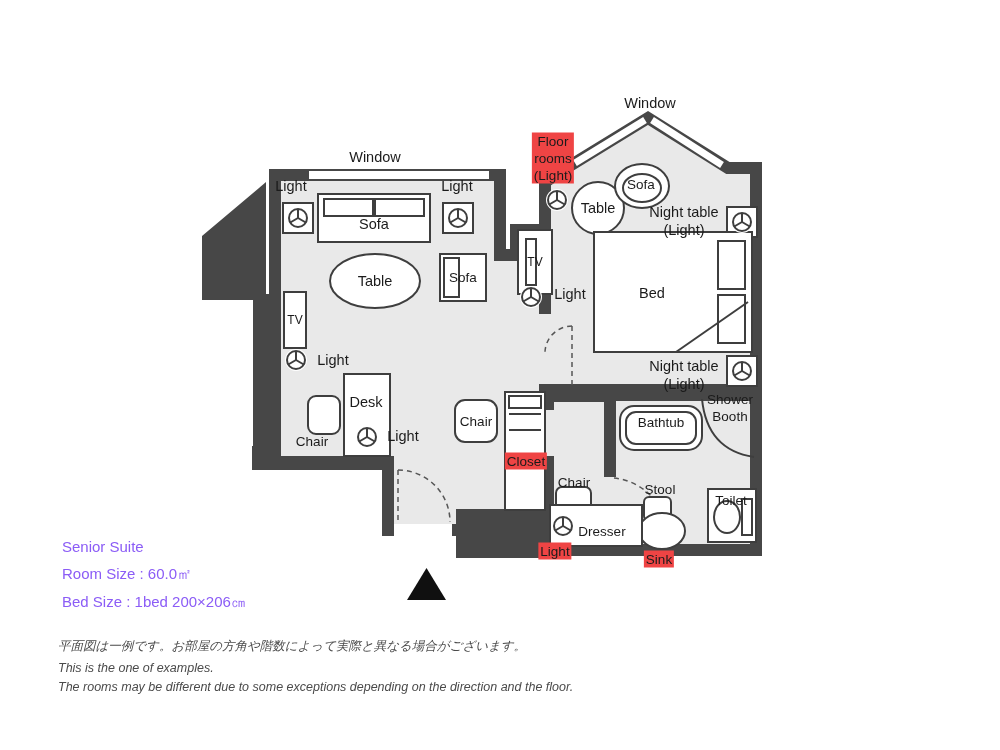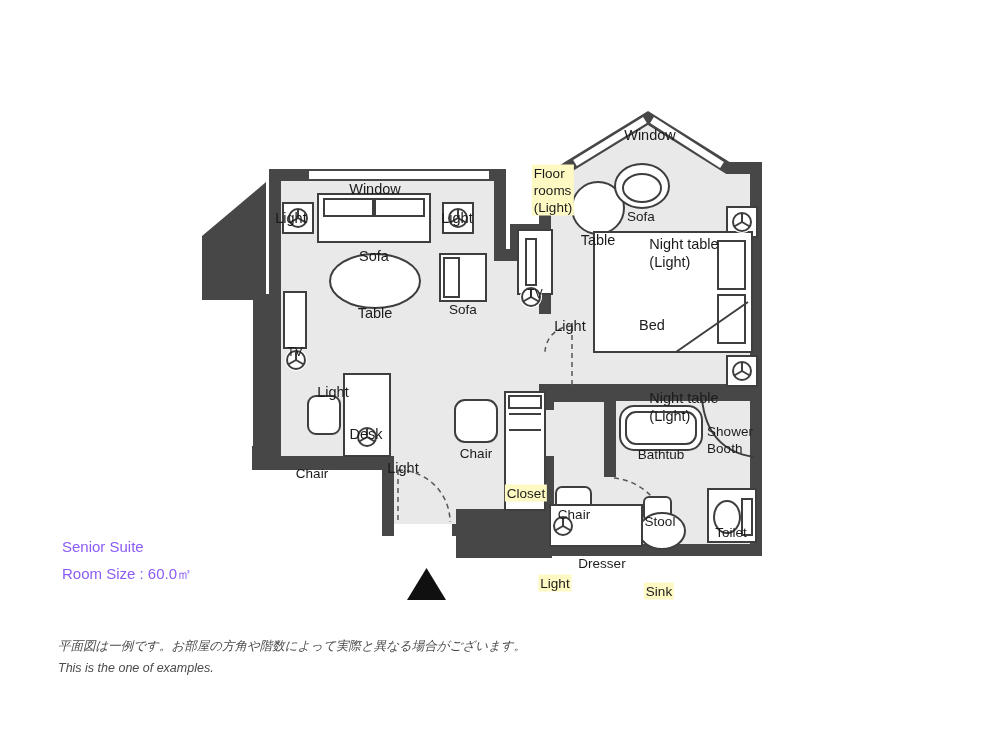--- a/index.html
+++ b/index.html
@@ -1,23 +1,23 @@
 <!DOCTYPE html>
 <html><head>
 <meta charset="utf-8">
 <style>
   html,body{margin:0;padding:0;background:#ffffff;}
   #stage{position:relative;width:1000px;height:750px;background:#ffffff;overflow:hidden;
          font-family:"Liberation Sans",sans-serif;}
   #plan-svg{position:absolute;left:0;top:0;z-index:1;}
   .lbl{position:absolute;transform:translate(-50%,-50%);font-size:14.5px;color:#1b1b1b;
-       white-space:nowrap;line-height:18px;z-index:5;margin-top:32px;}
+       white-space:nowrap;text-align:center;line-height:18px;z-index:5;}
   .md{font-size:13.5px;line-height:17px;}
   .sm{font-size:12px;}
-  .wbg{background:#fef9c3;padding:0 2px;}
+  .wbg{background:#ef4444;padding:0 2px;}
   .info-line{position:absolute;left:62px;font-size:15px;color:#8b5cf6;z-index:5;}
   .foot-line{position:absolute;left:58px;font-size:12.5px;color:#4a4a4a;z-index:5;font-style:italic;}
 </style>
 </head>
 <body>
 
 <div id="stage">
 
   <svg id="plan-svg" width="1000" height="620" viewBox="0 0 1000 620">
     <defs>
@@ -173,17 +173,19 @@
 
   <div class="lbl md" style="left:660px;top:489px">Stool</div>
   <div class="lbl md" style="left:731px;top:500px">Toilet</div>
   <div class="lbl md wbg" style="left:659px;top:559px">Sink</div>
   <div class="lbl md" style="left:574px;top:482px">Chair</div>
   <div class="lbl md" style="left:602px;top:531px">Dresser</div>
   <div class="lbl md wbg" style="left:555px;top:551px">Light</div>
 
   <div class="info-line" style="top:538px">Senior Suite</div>
   <div class="info-line" style="top:565px">Room Size : 60.0㎡</div>
+  <div class="info-line" style="top:593px">Bed Size : 1bed 200×206㎝</div>
 
   <div class="foot-line" style="top:638px">平面図は一例です。お部屋の方角や階数によって実際と異なる場合がございます。</div>
   <div class="foot-line" style="top:661px">This is the one of examples.</div>
+  <div class="foot-line" style="top:680px">The rooms may be different due to some exceptions depending on the direction and the floor.</div>
 
 </div>
 
 </body></html>

